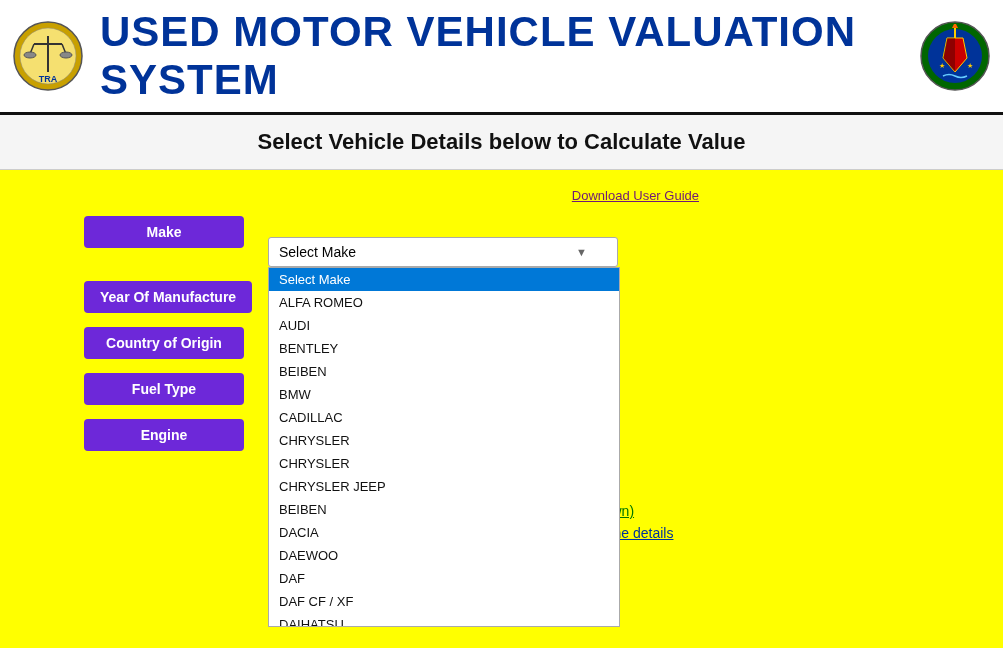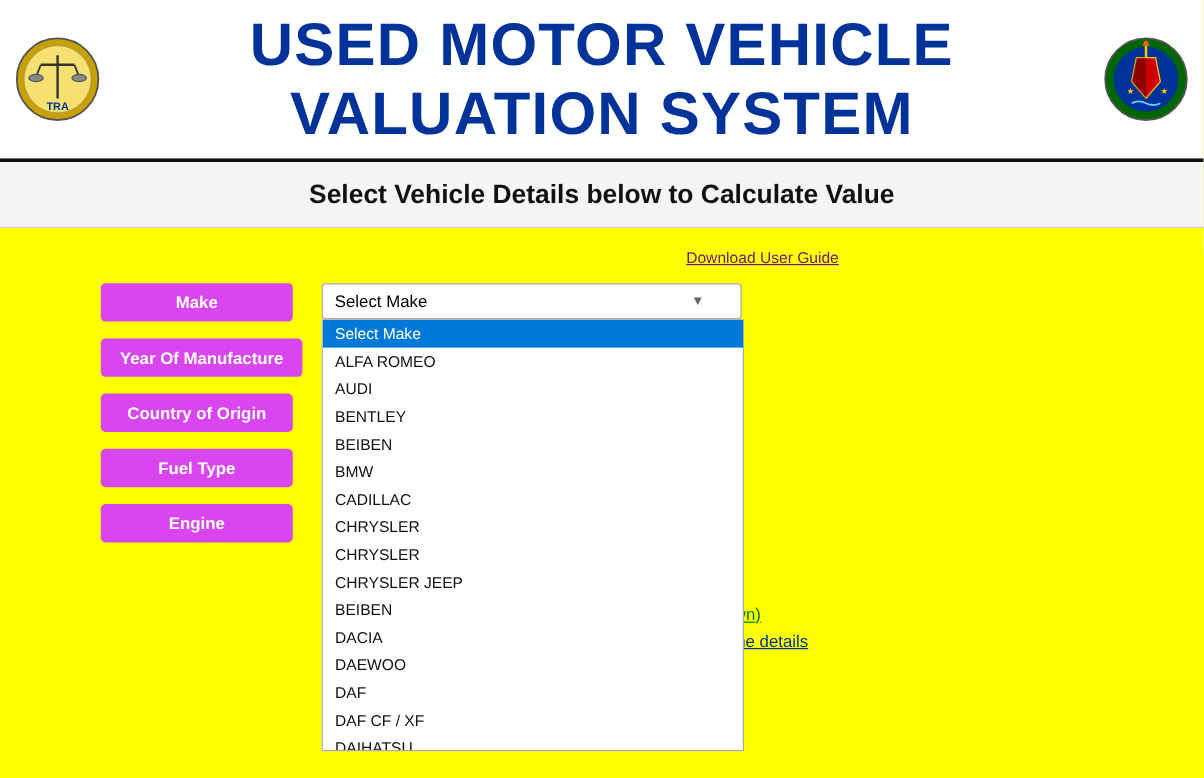--- a/index.html
+++ b/index.html
@@ -8,26 +8,25 @@
     
     .header {
       background: white;
       border-bottom: 3px solid #111;
       display: flex;
       align-items: center;
       padding: 8px 12px;
       gap: 16px;
     }
     .header-title {
-      font-size: 50px;
+      font-size: 42px;
       font-weight: 900;
       color: #003399;
       letter-spacing: 1px;
       flex: 1;
-      text-align: center;
     }
 
     
     .sub-header {
       background: #f5f5f5;
       border-bottom: 1px solid #ccc;
       padding: 14px 16px;
       text-align: center;
     }
     .sub-header h2 {
@@ -62,36 +61,37 @@
       padding-left: 60px;
     }
 
     .form-row {
       display: flex;
       align-items: flex-start;
       gap: 24px;
     }
 
     .label-btn {
-      background: #d946ef;
+      background: #6d28d9;
       color: white;
       border: none;
       border-radius: 4px;
       padding: 8px 16px;
       font-size: 14px;
       font-weight: bold;
       cursor: pointer;
       min-width: 160px;
       text-align: center;
     }
 
     
     .dropdown-container {
       position: relative;
       width: 410px;
+      margin-top: 21px;
     }
 
     .dropdown-header {
       width: 350px;
       padding: 6px 30px 6px 10px;
       font-size: 14px;
       border: 1px solid #aaa;
       border-radius: 3px;
       background: white;
       cursor: pointer;

